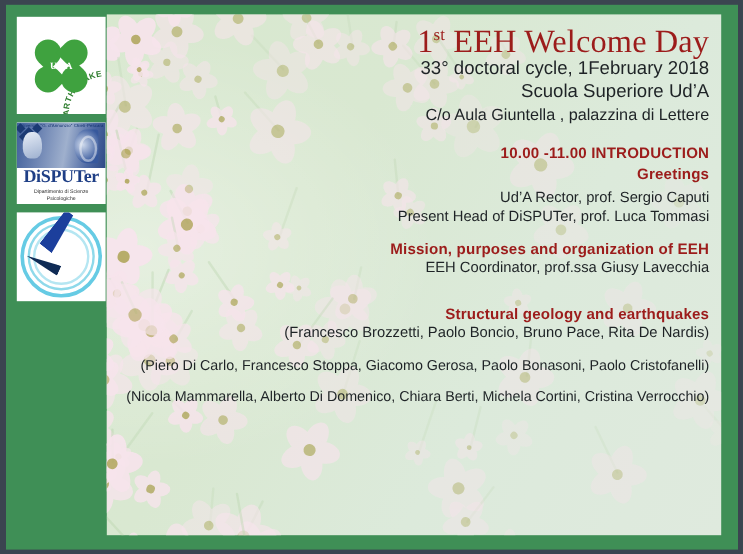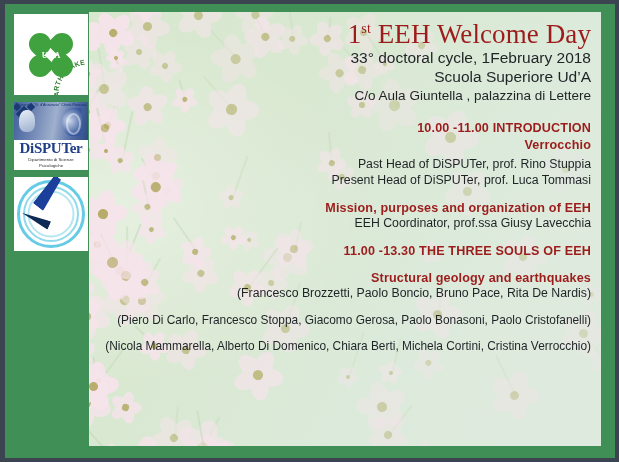--- a/index.html
+++ b/index.html
@@ -1061,33 +1061,32 @@
 
         <div class="title"><span>1</span><sup>st</sup><span> EEH Welcome Day</span></div>
 
         <div class="sub1">33° doctoral cycle, 1February  2018</div>
         <div class="sub2">Scuola Superiore Ud’A</div>
         <div class="sub3">C/o Aula Giuntella , palazzina di Lettere</div>
 
         <div class="gap-lg"></div>
 
         <div class="sec-head">10.00 -11.00  INTRODUCTION</div>
-        <div class="sec-head">Verrocchio</div>
+        <div class="sec-head">Greetings</div>
         <div class="gap-xs"></div>
-        <div class="body-line">Past Head of DiSPUTer, prof. Rino Stuppia</div>
+        <div class="body-line">Ud’A Rector, prof. Sergio Caputi</div>
         <div class="body-line">Present Head of DiSPUTer, prof. Luca Tommasi</div>
 
         <div class="gap-md"></div>
 
         <div class="sec-head">Mission, purposes and organization of EEH</div>
         <div class="body-line">EEH Coordinator, prof.ssa Giusy Lavecchia</div>
 
         <div class="gap-md"></div>
 
-        <div class="sec-head">11.00 -13.30   THE THREE SOULS OF EEH</div>
 
         <div class="gap-md"></div>
 
         <div class="sec-head">Structural geology and earthquakes</div>
         <div class="body-line">(Francesco Brozzetti, Paolo Boncio, Bruno Pace, Rita De Nardis)</div>
 
         <div class="gap-md"></div>
 
         <div class="body-line small">(Piero Di Carlo, Francesco Stoppa, Giacomo Gerosa, Paolo Bonasoni, Paolo Cristofanelli)</div>
 

